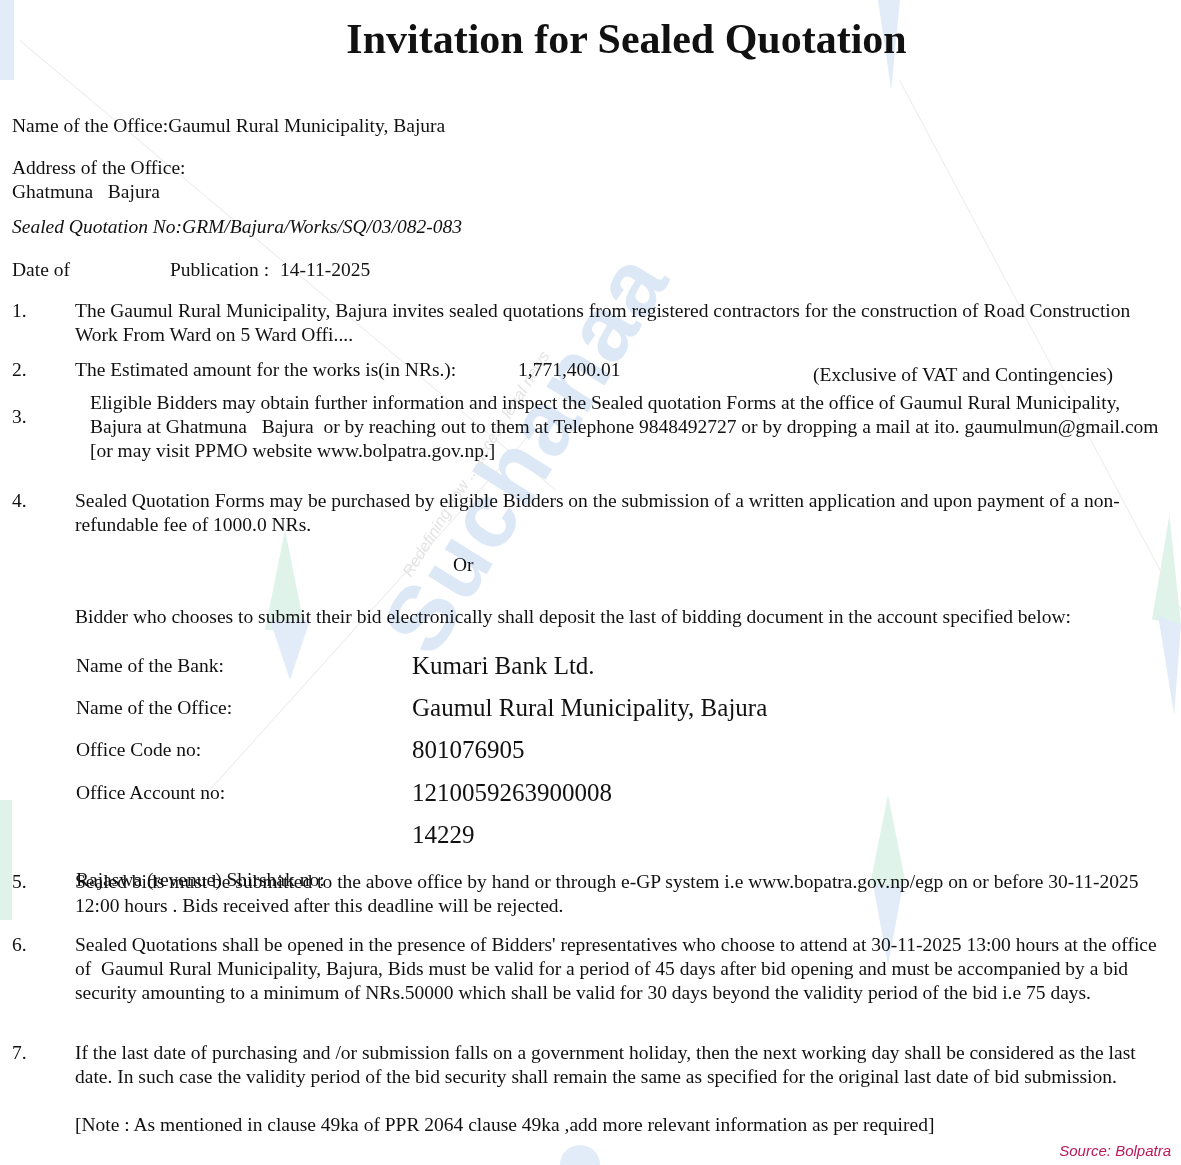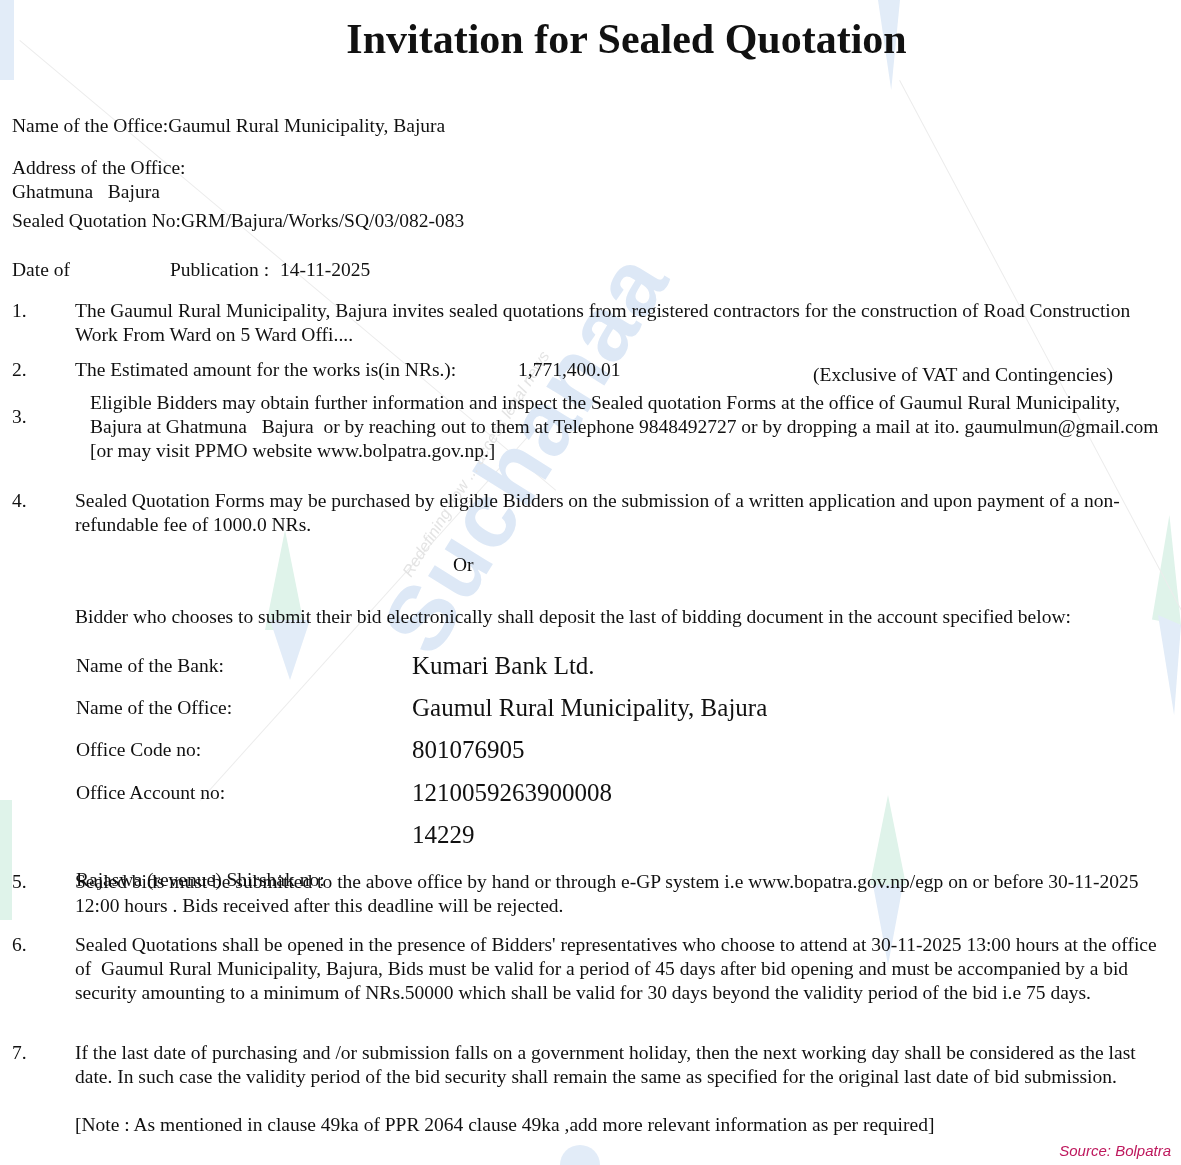--- a/index.html
+++ b/index.html
@@ -59,21 +59,21 @@
 <div class="content">
   <h1>Invitation for Sealed Quotation</h1>
 
   <div class="line" style="left:12px;top:114px;">
     <span>Name of the Office:</span><span>Gaumul Rural Municipality, Bajura</span>
   </div>
 
   <div class="line" style="left:12px;top:156px;">Address of the Office:</div>
   <div class="line" style="left:12px;top:180px;white-space:pre;">Ghatmuna   Bajura</div>
 
-  <div class="line" style="left:12px;top:209px;">
+  <div class="line" style="left:12px;top:215px;font-style:italic;">
     <span>Sealed Quotation No:</span><span>GRM/Bajura/Works/SQ/03/082-083</span>
   </div>
 
   <div class="line" style="left:12px;top:258px;">Date of</div>
   <div class="line" style="left:150px;top:258px;margin-left:20px;">Publication :</div>
   <div class="line" style="left:280px;top:258px;">14-11-2025</div>
 
   <div class="num" style="top:299px;">1.</div>
   <div class="para" style="top:299px;">The Gaumul Rural Municipality, Bajura invites sealed quotations from registered contractors for the construction of Road Construction Work From Ward on 5 Ward Offi....</div>
 

